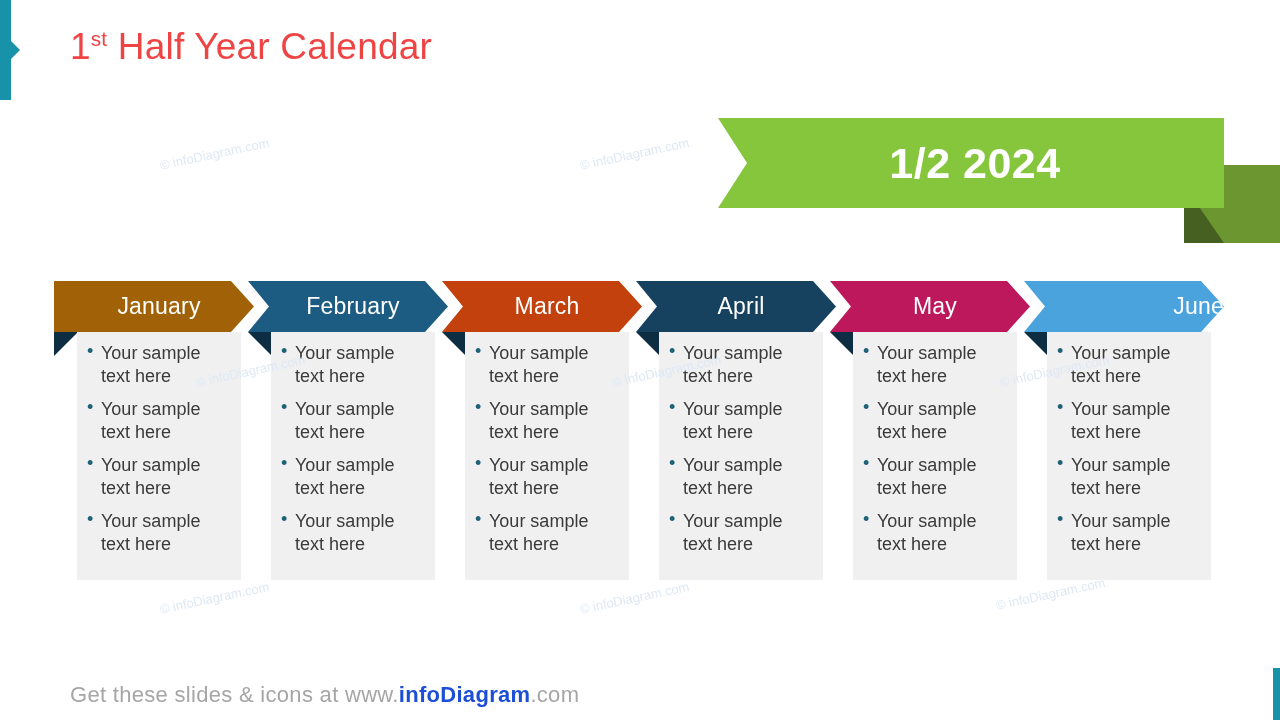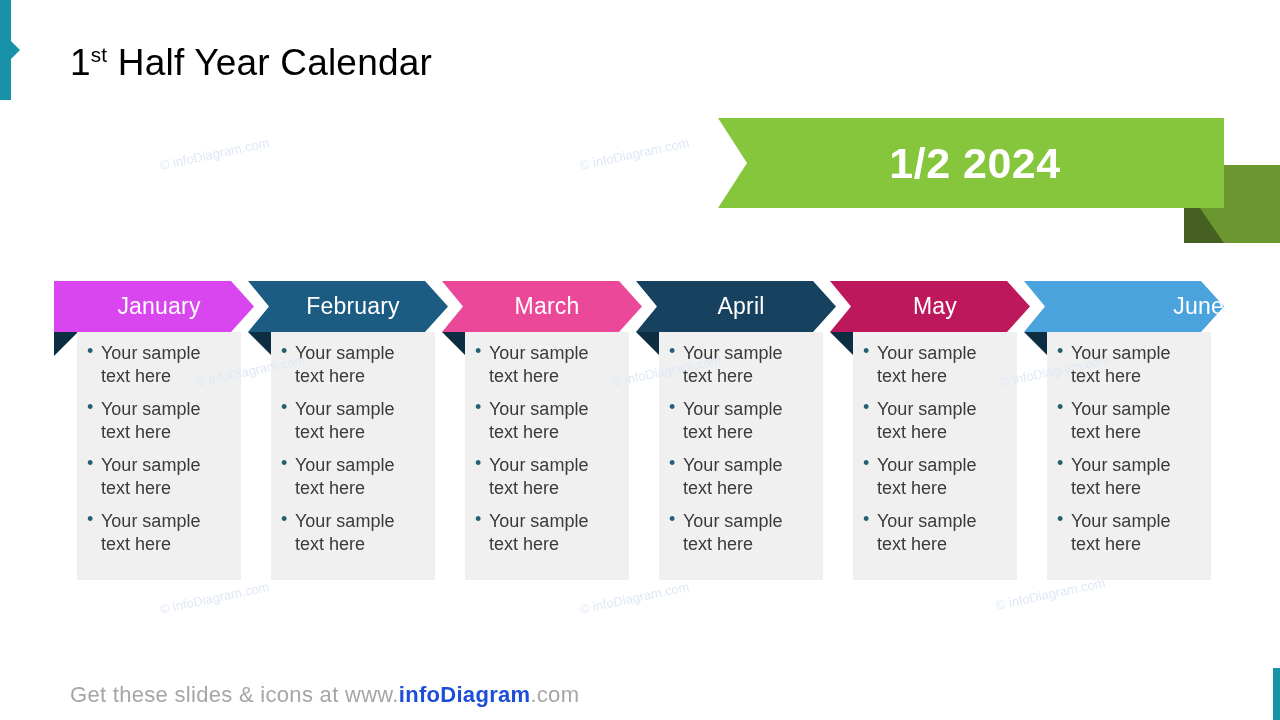--- a/index.html
+++ b/index.html
@@ -53,24 +53,23 @@
     background: #1792a8;
   }
 
   
   .page-title {
     position: absolute;
     left: 70px;
     top: 26px;
     font-size: 37px;
     font-weight: 400;
-    color: #000000;
+    color: #ef4444;
     letter-spacing: 0.2px;
     white-space: nowrap;
-    margin-top: 16px;
   }
   .page-title sup {
     font-size: 0.56em;
     vertical-align: super;
     line-height: 0;
   }
 
   
   .banner-wrap {
     position: absolute;
@@ -248,21 +247,21 @@
   <div class="banner-wrap">
     <div class="banner-fold"></div>
     <div class="banner-fold-shadow"></div>
     <div class="banner-main"></div>
     <div class="banner-label">1/2 2024</div>
   </div>
 
   <div class="months" id="months-root">
       <div class="month-col first" style="left: 54px;">
         <div class="month-fold" style="border-top-color: rgb(13, 46, 66);"></div>
-        <div class="month-header" style="background: #d946ef;">
+        <div class="month-header" style="background: #a16207;">
           <span class="month-name">January</span>
         </div>
         <div class="month-body">
           <div class="bullet-item">
             <span class="bullet-dot">•</span>
             <span class="bullet-text">Your sample text here</span>
           </div>
           <div class="bullet-item">
             <span class="bullet-dot">•</span>
             <span class="bullet-text">Your sample text here</span>
@@ -296,21 +295,21 @@
             <span class="bullet-text">Your sample text here</span>
           </div>
           <div class="bullet-item">
             <span class="bullet-dot">•</span>
             <span class="bullet-text">Your sample text here</span>
           </div>
         </div>
       </div>
       <div class="month-col" style="left: 442px;">
         <div class="month-fold" style="border-top-color: rgb(13, 46, 66);"></div>
-        <div class="month-header" style="background: #ec4899;">
+        <div class="month-header" style="background: #c2410c;">
           <span class="month-name">March</span>
         </div>
         <div class="month-body">
           <div class="bullet-item">
             <span class="bullet-dot">•</span>
             <span class="bullet-text">Your sample text here</span>
           </div>
           <div class="bullet-item">
             <span class="bullet-dot">•</span>
             <span class="bullet-text">Your sample text here</span>

